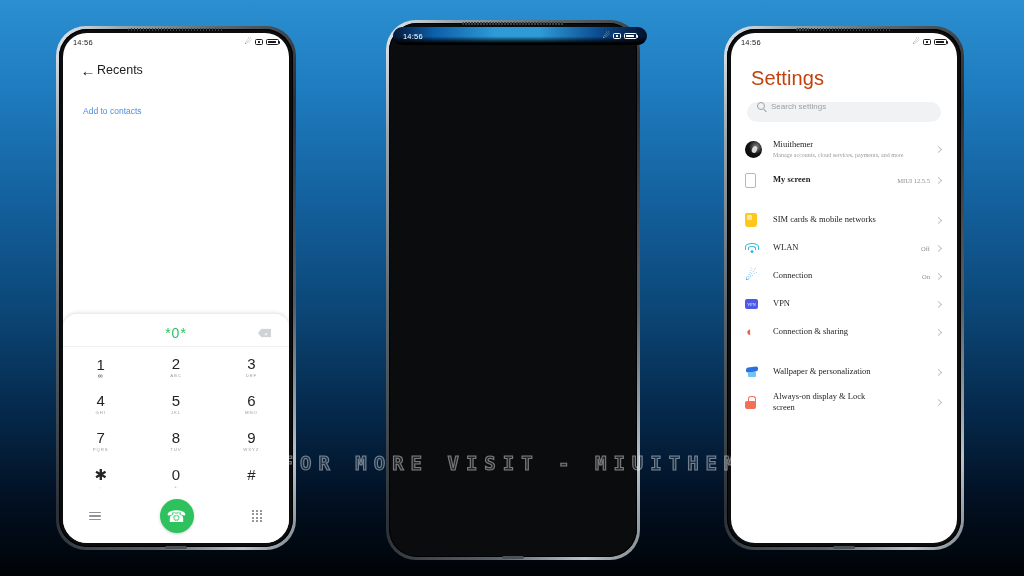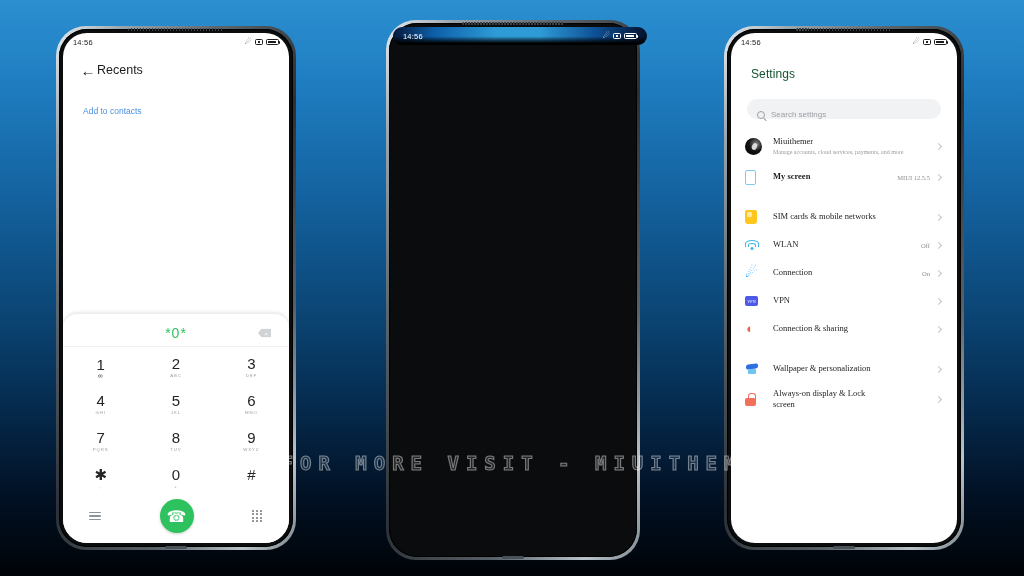--- a/index.html
+++ b/index.html
@@ -113,24 +113,24 @@
       linear-gradient(180deg, rgba(0,0,0,0) 52%, rgba(0,0,0,.55) 72%, #000 90%),
       linear-gradient(90deg,#05183a 0%,#0d5fa8 16%,#2e9ad6 40%,#2e9ad6 58%,#0d4f94 80%,#04112b 100%),
       #0a2a52;
     position:relative;
   }
   .wp{ position:absolute; left:0; right:0; top:165px; bottom:0; overflow:hidden; }
   .wp svg{ width:100%; height:100%; display:block; }
 
   
   #p3screen{ background:#fff; }
-  .p3-title{ font-size:12px; color:#14532d; padding:16px 20px 18px; letter-spacing:.1px; }
+  .p3-title{ font-size:20px; color:#c2410c; padding:16px 20px 12px; letter-spacing:.1px; }
   .searchbar{
     margin:0 16px 10px; height:20px; border-radius:11px; background:#f1f2f4;
-    display:flex;align-items:flex-end;gap:6px;padding:0 10px;
+    display:flex;align-items:flex-start;gap:6px;padding:0 10px;
   }
   .mag{ width:8px;height:8px;border:1.2px solid #9aa0a6;border-radius:50%;position:relative;flex:0 0 auto;}
   .mag::after{content:"";position:absolute;right:-3px;bottom:-2px;width:4px;height:1.2px;
      background:#9aa0a6;transform:rotate(45deg);border-radius:1px;}
   .search-ph{ font-size:8px;color:#9aa0a6; }
 
   .s-list{ padding:0 0 4px; }
   .s-item{ display:flex;align-items:center;gap:0;padding:0 14px;min-height:28px;font-family:Liberation Serif, serif; }
   .s-icwrap{ width:28px;display:flex;justify-content:flex-start;align-items:center;flex:0 0 28px;}
   .s-txt{ flex:1; }

